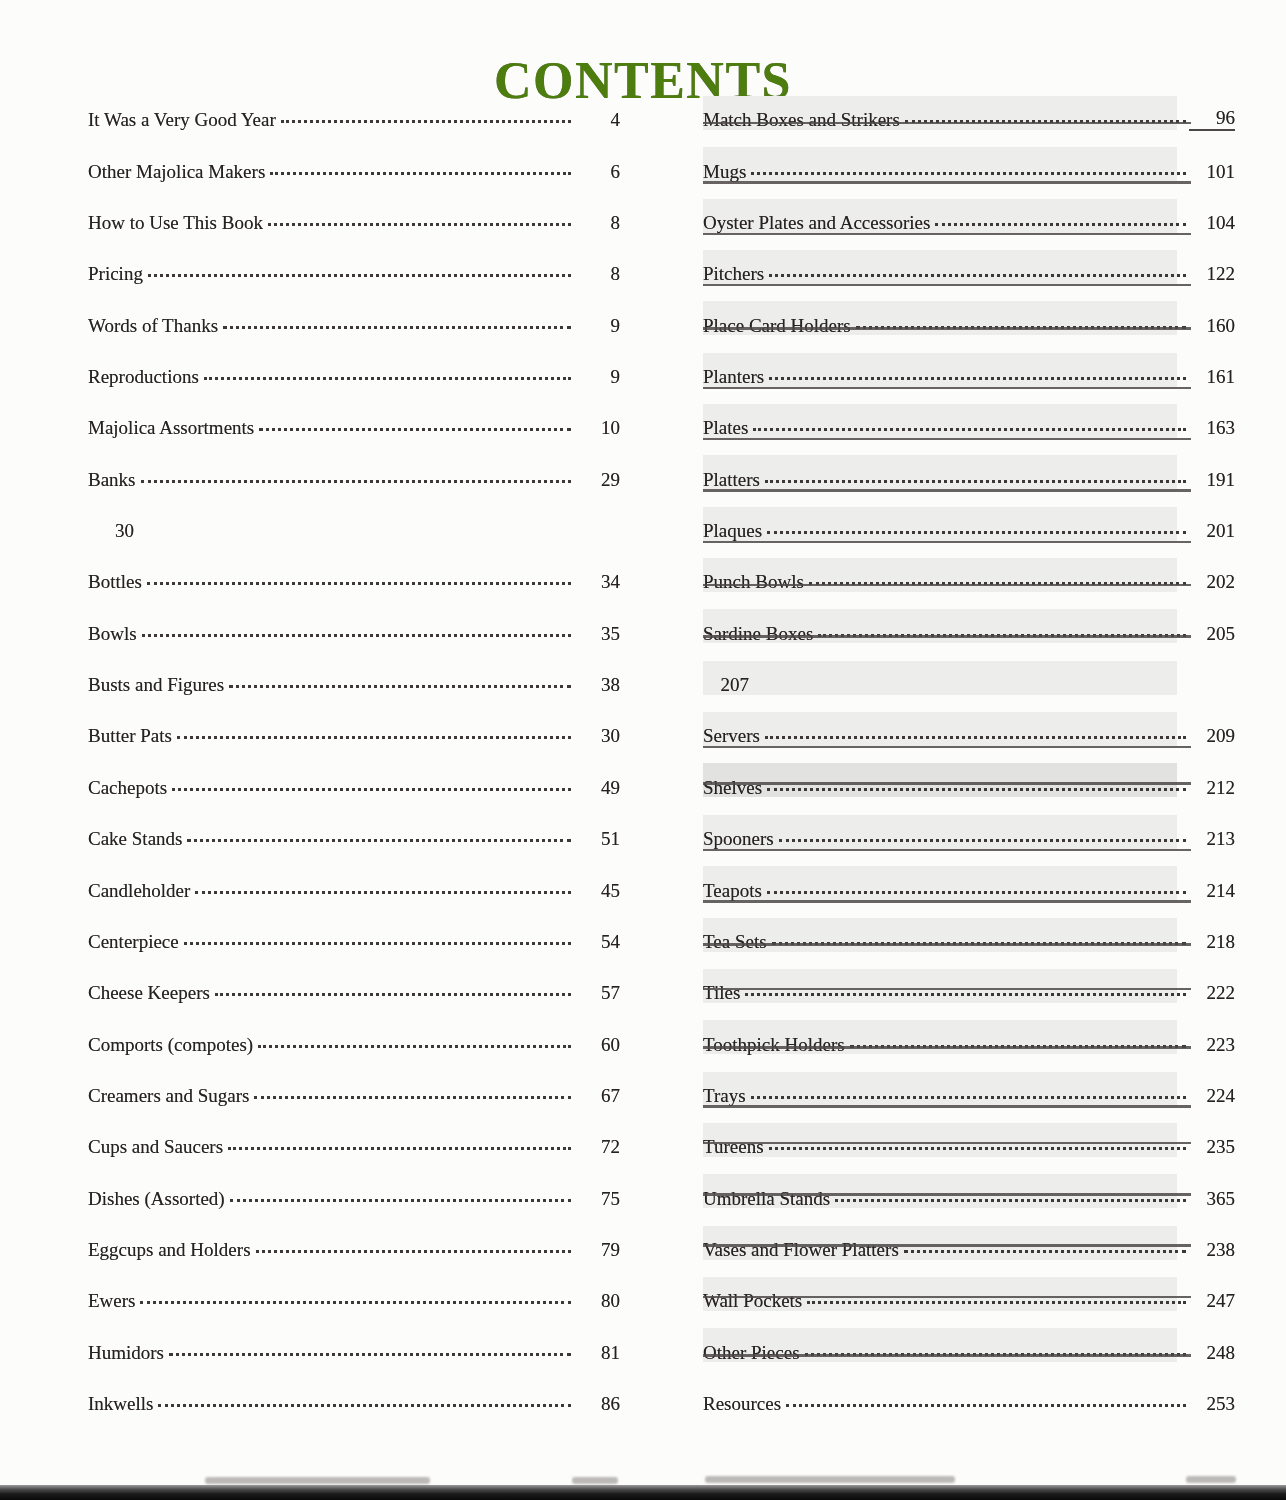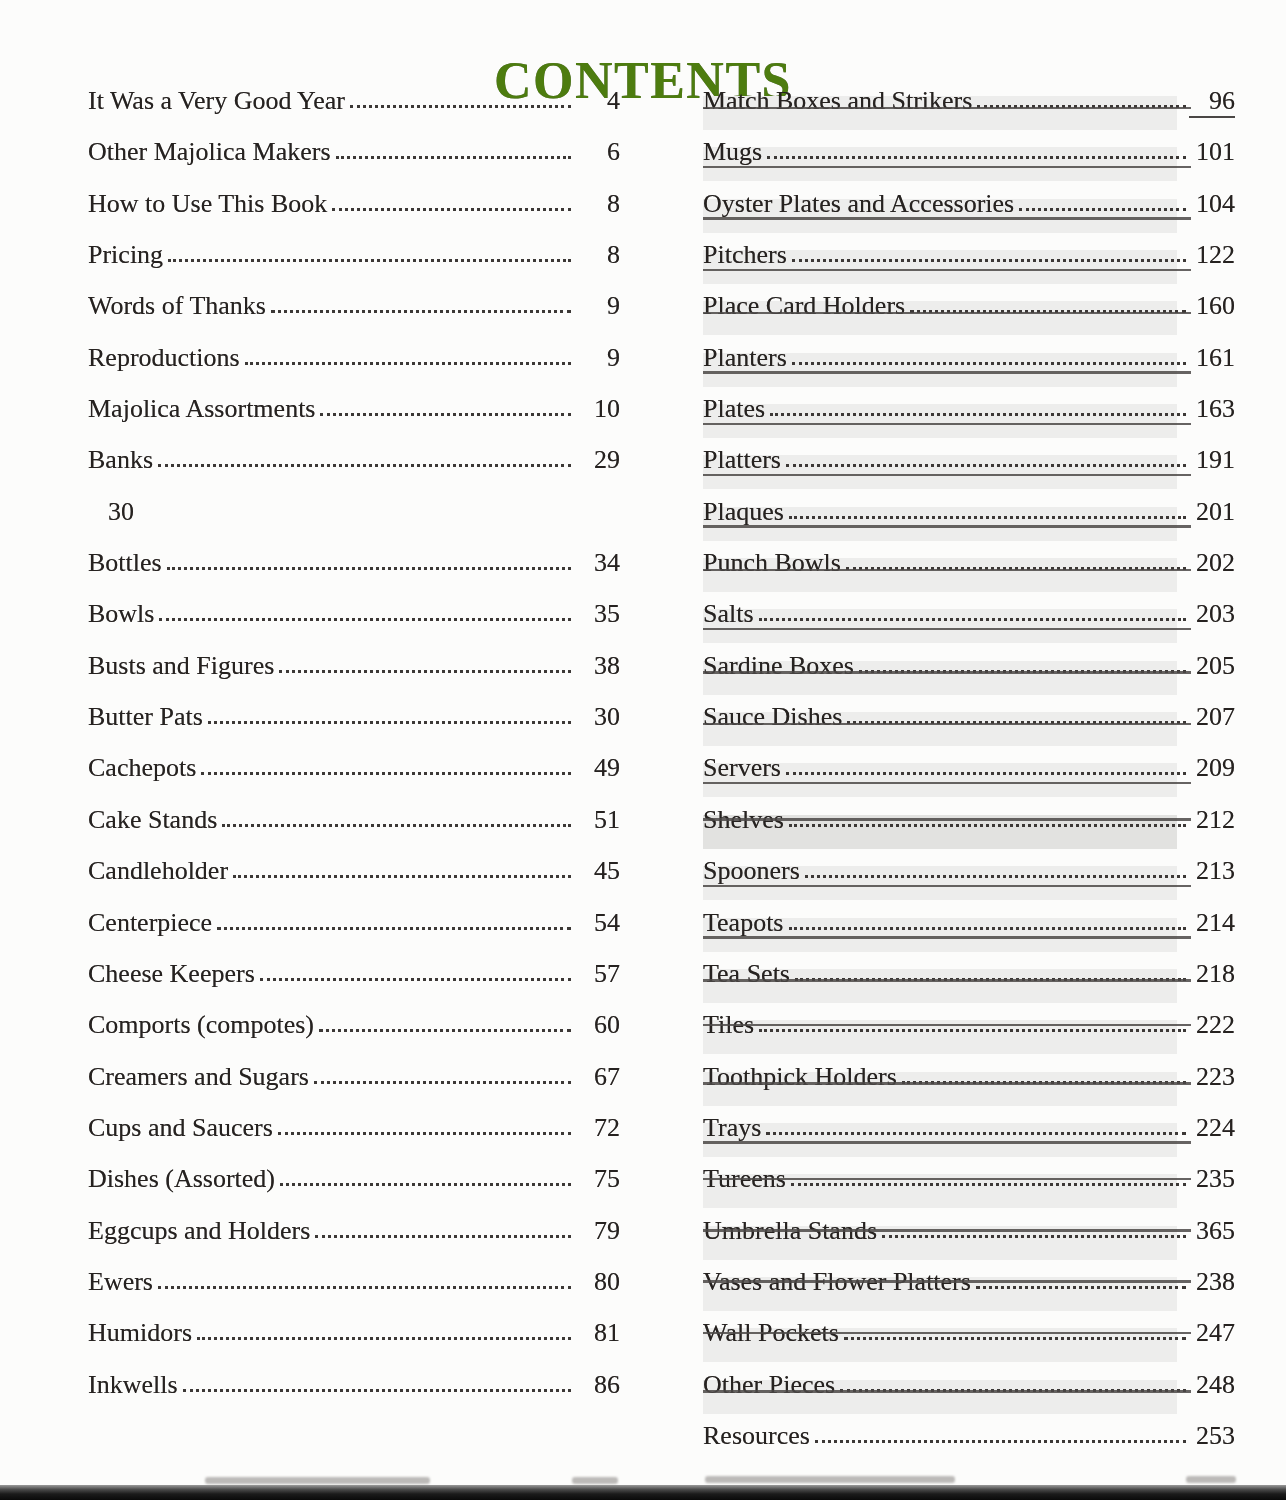--- a/index.html
+++ b/index.html
@@ -14,23 +14,23 @@
     text-align:center;
     font-size:52px;letter-spacing:1.5px;
     color:#4d7c0f;
     text-shadow:0 0 0.6px rgba(20,20,20,.55);
   }
   .toc-col{position:absolute;top:86px;width:532px;}
   .toc-col.left{left:88px;}
   .toc-col.right{left:703px;}
   .row{
     height:51.35px;box-sizing:border-box;
-    display:flex;align-items:flex-start;
+    display:flex;align-items:flex-end;
     padding-bottom:6px;
-    font-size:26px;
+    font-size:19px;
     text-shadow:0 0 0.5px rgba(30,26,24,.5);
   }
   
   .row.hl{
     background-image:linear-gradient(#ededec,#ededec);
     background-repeat:no-repeat;
     background-size:calc(100% - 58px) 34px;
     background-position:0 10px;
   }
   .row.hl-dark{
@@ -316,38 +316,27 @@
       <span class="num">201</span>
     </div>
     <div class="row hl">
       <span class="row-main line-low">
         <span class="label">Punch Bowls</span>
         <span class="leader"></span>
       </span>
       <span class="num">202</span>
     </div>
     <div class="row hl">
-      <span class="row-main line-under">
-        <span class="label">Salts</span>
-        <span class="leader"></span>
-      </span>
-      <span class="num">203</span>
-    </div>
-    <div class="row hl">
       <span class="row-main line-low">
         <span class="label">Sardine Boxes</span>
         <span class="leader"></span>
       </span>
       <span class="num">205</span>
     </div>
     <div class="row hl">
-      <span class="row-main line-low">
-        <span class="label">Sauce Dishes</span>
-        <span class="leader"></span>
-      </span>
       <span class="num">207</span>
     </div>
     <div class="row hl">
       <span class="row-main line-under">
         <span class="label">Servers</span>
         <span class="leader"></span>
       </span>
       <span class="num">209</span>
     </div>
     <div class="row hl hl-dark">

